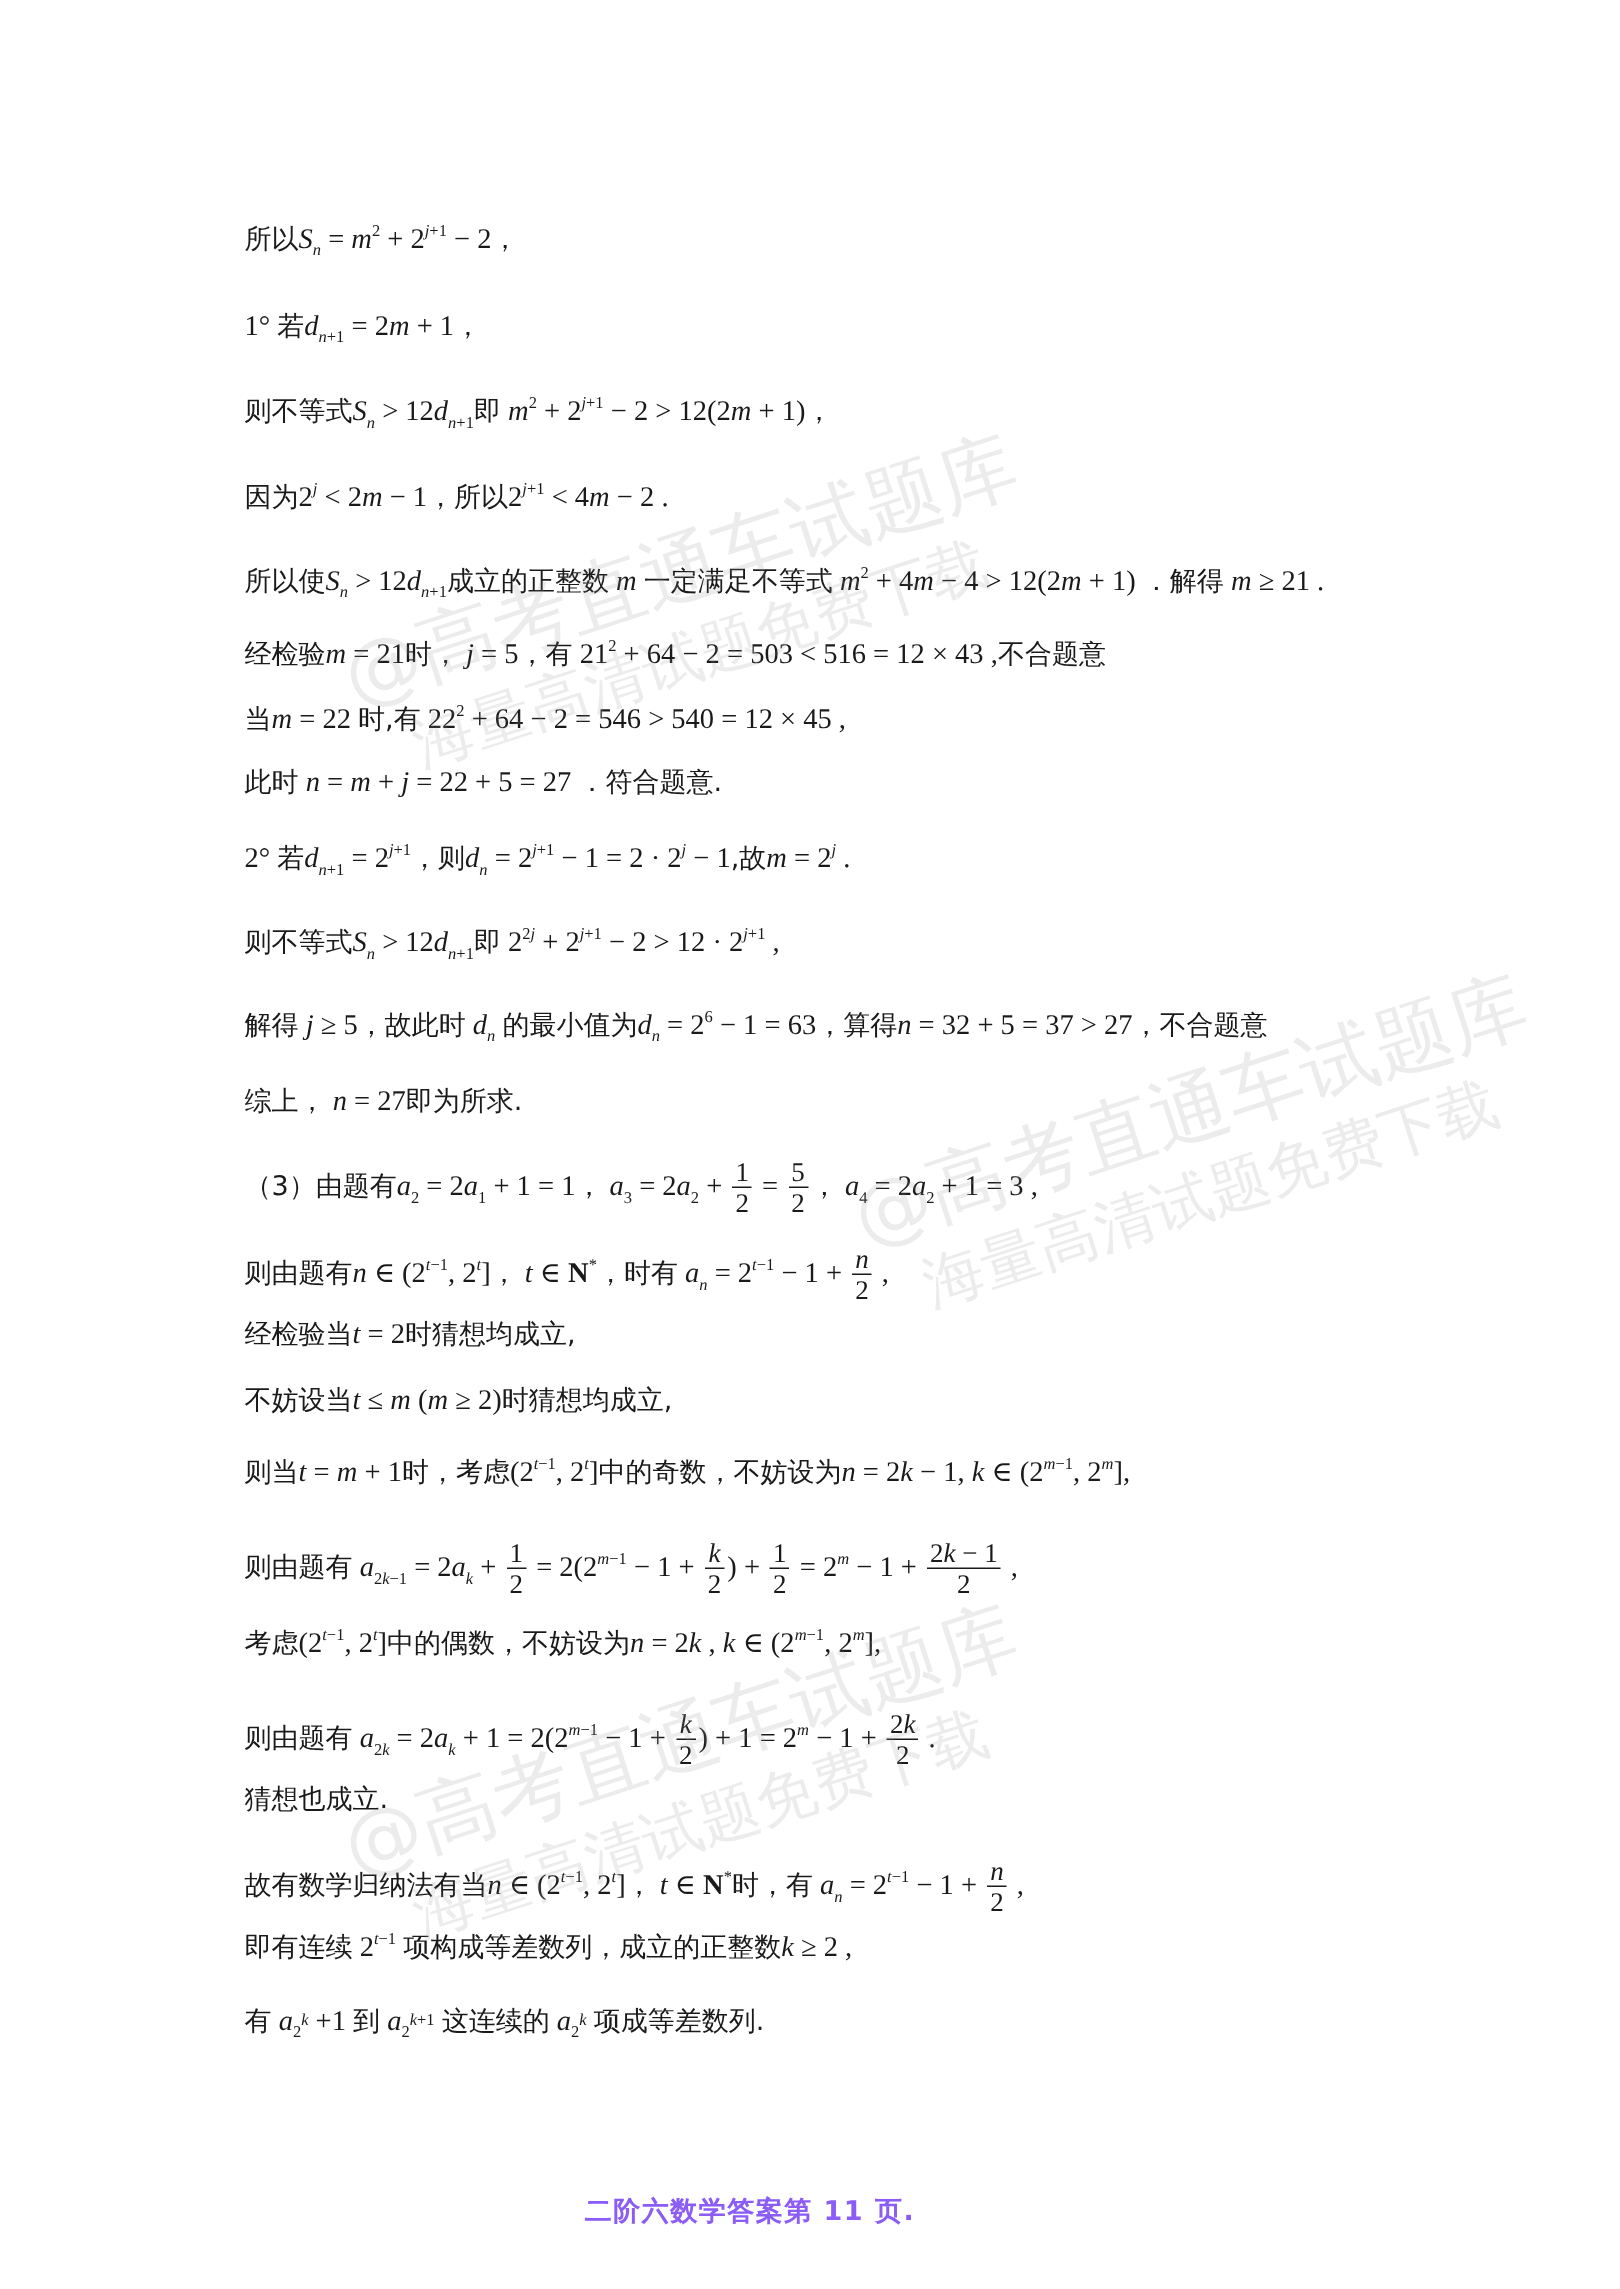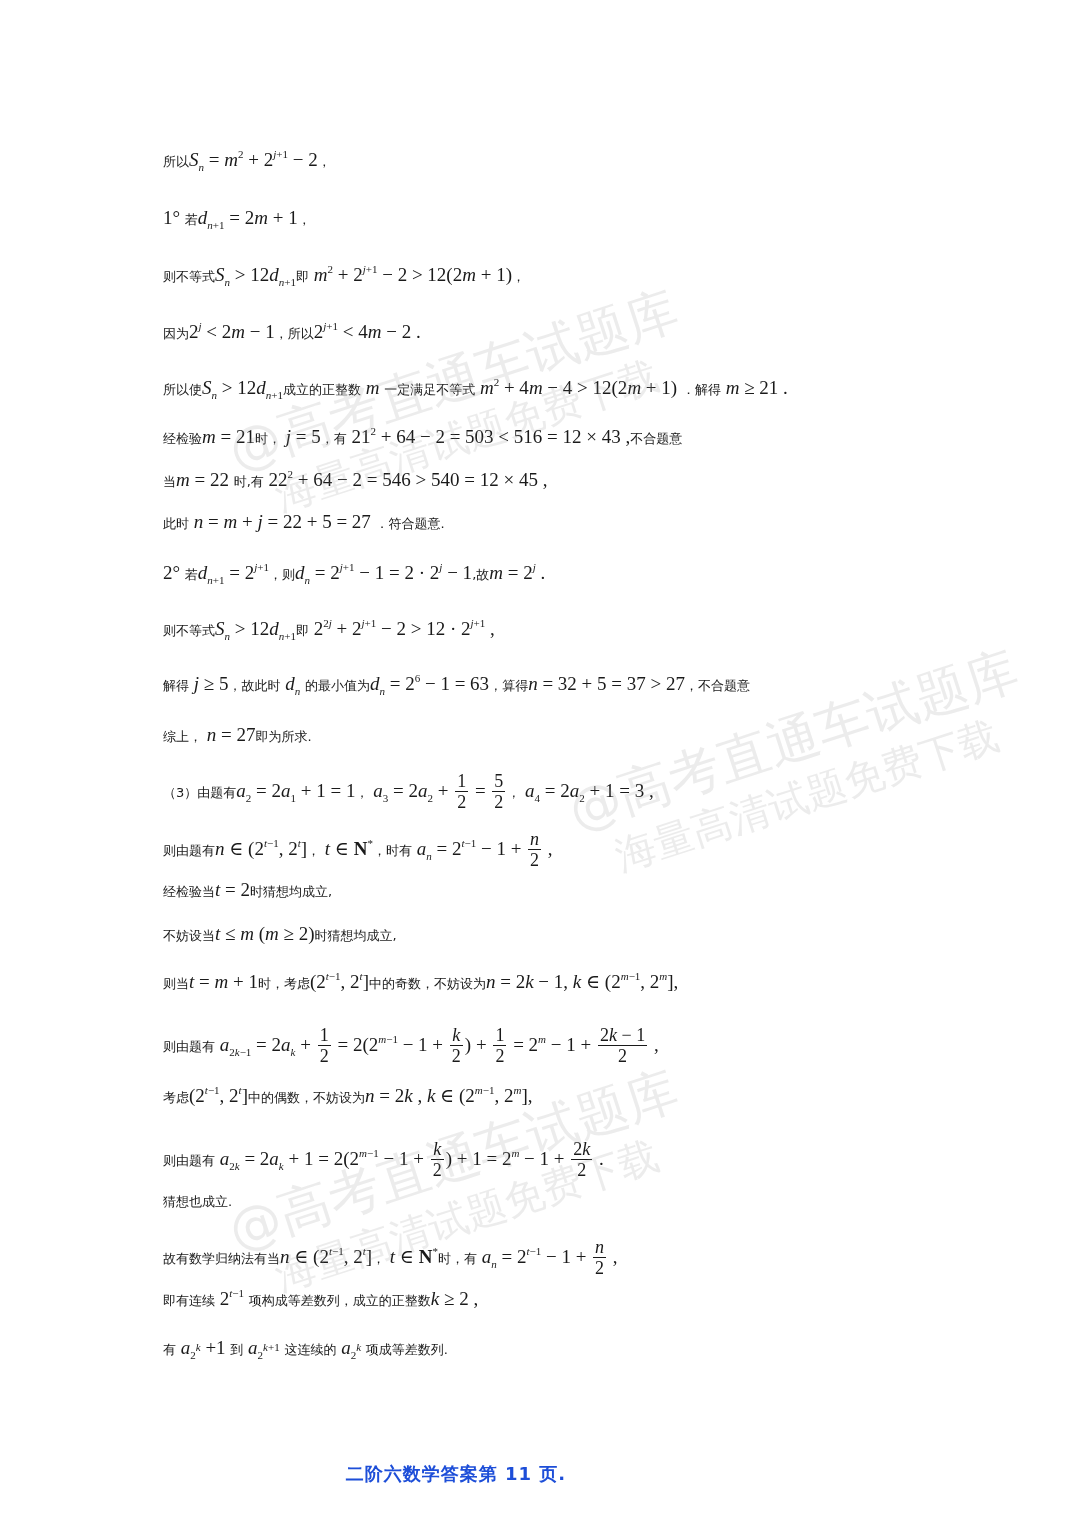--- a/index.html
+++ b/index.html
@@ -13,24 +13,24 @@
     font-family: "Liberation Serif", "DejaVu Serif", serif;
   }
   .line i, .m { font-style: italic; font-family: "Liberation Serif", serif; }
   .line b { font-weight: bold; font-style: normal; }
   sub, sup { font-size: 11px; line-height: 0; }
   sup { vertical-align: 8px; }
   sub { vertical-align: -5px; }
   .frac { display: inline-block; vertical-align: middle; text-align: center; margin: 0 2px; position: relative; top: -1px; }
   .frac > span { display: block; line-height: 20px; font-size: 18px; padding: 0 2px; }
   .frac > span.num { border-bottom: 1px solid #1a1a1a; }
-  .cn { font-family: "DejaVu Sans", sans-serif; font-size: 13px; }
+  .cn { font-family: "DejaVu Sans", sans-serif; font-size: 18px; }
   .footer {
     position: absolute; left: 0; width: 912px; top: 1462px; text-align: center;
-    font-family: "DejaVu Sans", sans-serif; font-size: 18px; font-weight: bold; letter-spacing: 1px; color: #1d4ed8;
+    font-family: "DejaVu Sans", sans-serif; font-size: 18px; font-weight: bold; letter-spacing: 1px; color: #8b5cf6; padding-left: 44px;
   }
   .wm {
     position: absolute; color: rgba(150,150,150,0.18); font-family: "DejaVu Sans", sans-serif;
     font-size: 52px; transform: rotate(-18deg); transform-origin: left top; white-space: nowrap; pointer-events: none;
   }
   .wm .sub { display: block; font-size: 40px; margin-left: 30px; margin-top: -6px; }
 </style>
 </head>
 <body>
 

